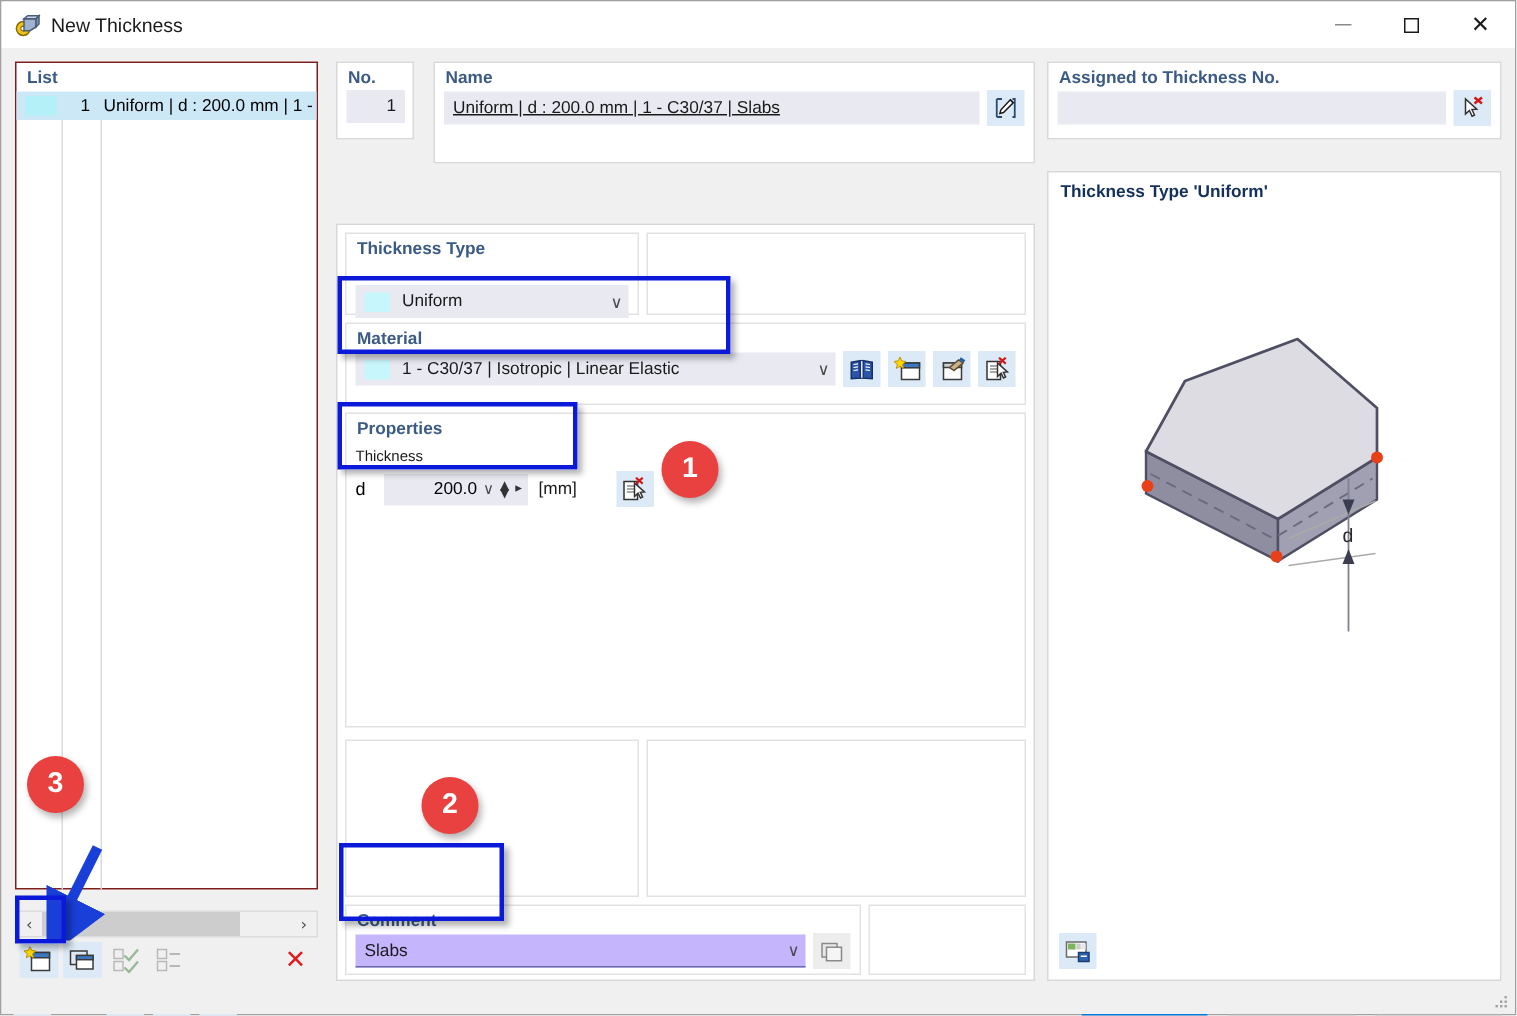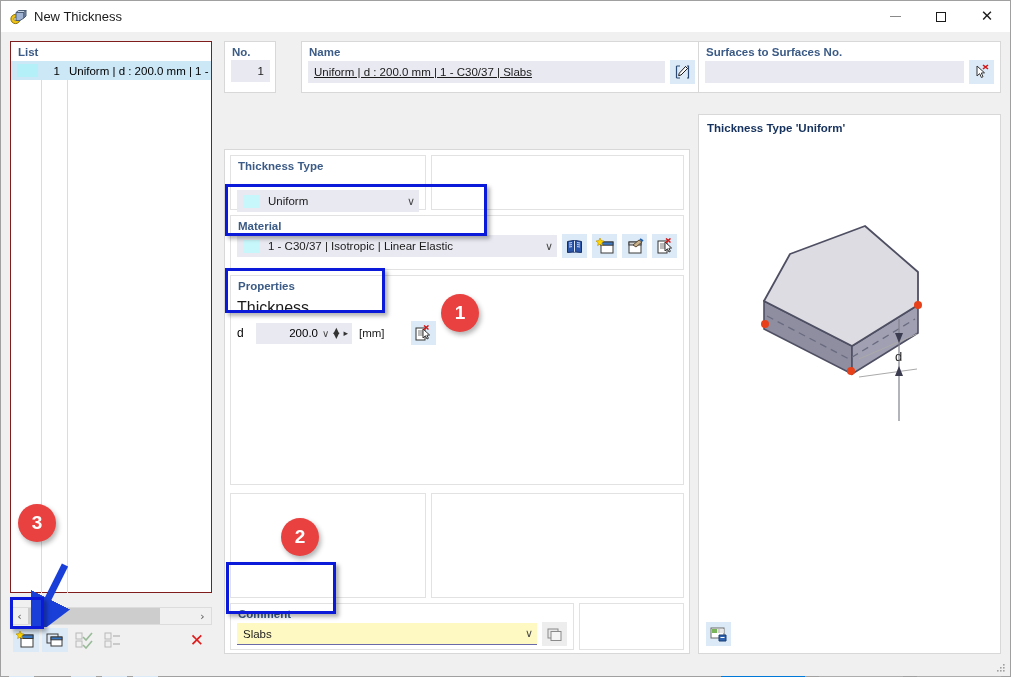--- a/index.html
+++ b/index.html
@@ -285,36 +285,36 @@
       <line x1="34" y1="8" x2="11" y2="54" stroke="#1a3fd8" stroke-width="7" marker-end="url(#ah)"></line>
     </svg>
 
     <div class="fld-box" style="left:223px; top:9px; width:52px; height:52px;">
       <div class="fld-label">No.</div>
       <div style="padding:0 5px 0 6px;">
         <div class="input-ro num">1</div>
       </div>
     </div>
 
-    <div class="fld-box" style="left:288px; top:9px; width:401px; height:52px;margin-left:12px;">
+    <div class="fld-box" style="left:288px; top:9px; width:401px; height:68px;">
       <div class="fld-label">Name</div>
       <div style="display:flex; align-items:center; gap:5px; padding:0 6px 0 6px;">
         <div class="input-ro" style="flex:1;text-decoration:underline;">Uniform | d : 200.0 mm | 1 - C30/37 | Slabs</div>
         <div class="icon-btn">
           <svg width="17" height="16" viewBox="0 0 17 16">
             <path d="M2.5 2 L2.5 14 M2.5 2 L6 2 M2.5 14 L6 14 M13 2 L14.5 2 L14.5 14 L13 14" fill="none" stroke="#2b4a74" stroke-width="1.2"></path>
             <path d="M11.5 2.5 L13.5 4.5 L7 11 L4.6 11.6 L5.3 9.2 Z" fill="#fff" stroke="#1a1a1a" stroke-width="1"></path>
             <path d="M11.5 2.5 L13.5 4.5" stroke="#1a1a1a" stroke-width="1"></path>
           </svg>
         </div>
       </div>
     </div>
 
     <div class="fld-box assigned">
-      <div class="fld-label">Surfaces to Surfaces No.</div>
+      <div class="fld-label">Assigned to Thickness No.</div>
       <div style="display:flex; align-items:center; gap:5px; padding:0 6px 0 6px;">
         <input class="input-ro" style="flex: 1 1 0%; outline: none;" value="">
         <div class="icon-btn">
           <svg width="18" height="16" viewBox="0 0 18 16">
             <path d="M4 2 L4 12 L6.6 9.6 L8.4 13.5 L10 12.7 L8.3 9 L11.5 8.8 Z" fill="#fff" stroke="#333" stroke-width="1"></path>
             <path d="M10 1 L15 5 M15 1 L10 5" stroke="#d31616" stroke-width="1.6"></path>
           </svg>
         </div>
       </div>
     </div>
@@ -374,21 +374,21 @@
               <path d="M9 4 L9 13 L11.4 10.8 L13 14 L14.4 13.3 L12.9 10.2 L15.6 10 Z" fill="#fff" stroke="#333" stroke-width="1"></path>
               <path d="M10 0.5 L14.5 4.5 M14.5 0.5 L10 4.5" stroke="#d31616" stroke-width="1.5"></path>
             </svg>
           </div>
         </div>
       </div>
 
       <div class="sec" style="left:5px; top:125px; width:454px; height:210px; border:1px solid #e2e2e2;">
         <div class="fld-label">Properties</div>
         <div style="padding:3px 6px 0 6px;">
-          <div style="font-size:16px; color:#1a1a1a; padding:2px 0 4px 0;">Thickness</div>
+          <div style="font-size:10px; color:#1a1a1a; padding:2px 0 4px 0;">Thickness</div>
           <div style="display:flex; align-items:center; gap:9px;">
             <span style="width:10px;">d</span>
             <div class="spin-wrap">
               <div class="spin-field">
                 <span class="spin-val">200.0</span>
                 <span class="spin-caret">∨</span>
                 <span class="spin-updown">
                   <span>▲</span>
                   <span>▼</span>
                 </span>
@@ -407,21 +407,21 @@
           </div>
         </div>
       </div>
 
       <div class="sec" style="left:5px; top:343px; width:196px; height:105px; border:1px solid #e2e2e2;"></div>
       <div class="sec" style="left:206px; top:343px; width:253px; height:105px; border:1px solid #e2e2e2;"></div>
 
       <div class="sec" style="left:5px; top:453px; width:344px; height:47px; border:1px solid #e2e2e2;">
         <div class="fld-label">Comment</div>
         <div style="display:flex; align-items:center; gap:5px; padding:0 6px;">
-          <div class="ddl" style="flex:1; background:#fef9c3; border-bottom:1px solid #6a6aa8;">
+          <div class="ddl" style="flex:1; background:#c4b5fd; border-bottom:1px solid #6a6aa8;">
             <span>Slabs</span>
             <span class="caret">∨</span>
           </div>
           <div class="icon-btn grey">
             <svg width="17" height="15" viewBox="0 0 17 15">
               <rect x="2" y="2" width="10" height="9" fill="#e8e8e8" stroke="#8a8a8a" stroke-width="1"></rect>
               <rect x="5" y="4.5" width="10" height="9" fill="#f5f5f5" stroke="#8a8a8a" stroke-width="1"></rect>
             </svg>
           </div>
         </div>

